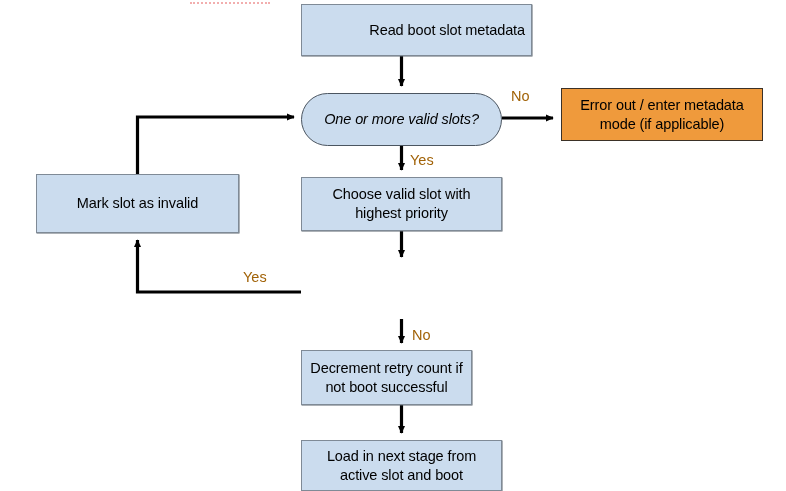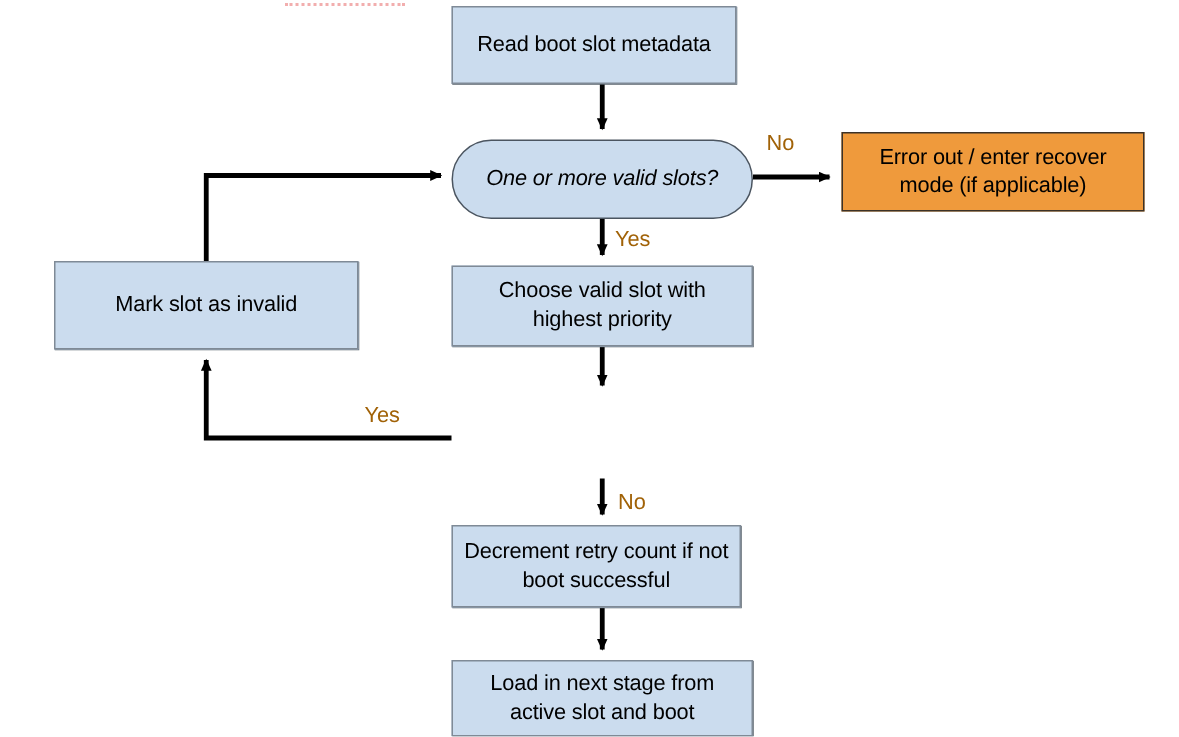--- a/index.html
+++ b/index.html
@@ -102,42 +102,42 @@
      left and up into Mark slot as invalid --&gt;
     <path d="M301,292 L137.5,292 L137.5,240" stroke="#000000" stroke-width="3.2" fill="none" stroke-linejoin="miter" marker-end="url(#arrow)"></path>
 
      Decrement retry count --&gt;
     <path d="M401.5,319 L401.5,343" stroke="#000000" stroke-width="3.2" fill="none" marker-end="url(#arrow)"></path>
 
     
     <path d="M401.5,405 L401.5,433" stroke="#000000" stroke-width="3.2" fill="none" marker-end="url(#arrow)"></path>
   </svg>
 
-  <div class="node process" style="left:301px; top:4px; width:190px; height:52px;">
+  <div class="node process" style="left:301px; top:4px; width:231px; height:52px;justify-content:flex-end;">
     <span>Read boot slot metadata</span>
   </div>
 
   <div class="node decision" style="left:301px; top:93px; width:201px; height:53px;">
     <span>One or more valid slots?</span>
   </div>
 
   <div class="node terminal" style="left:561px; top:88px; width:202px; height:53px;">
-    <span>Error out / enter recover mode (if applicable)</span>
+    <span>Error out / enter metadata mode (if applicable)</span>
   </div>
 
   <div class="node process" style="left:301px; top:177px; width:201px; height:54px;">
     <span>Choose valid slot with highest priority</span>
   </div>
 
   <div class="node process" style="left:36px; top:174px; width:203px; height:59px;">
     <span>Mark slot as invalid</span>
   </div>
 
 
-  <div class="node process" style="left:301px; top:350px; width:193px; height:55px;">
+  <div class="node process" style="left:301px; top:350px; width:171px; height:55px;">
     <span>Decrement retry count if not boot successful</span>
   </div>
 
   <div class="node process" style="left:301px; top:440px; width:201px; height:51px;">
     <span>Load in next stage from active slot and boot</span>
   </div>
 
   <div class="edge-label" style="left:511px; top:88px;">No</div>
   <div class="edge-label" style="left:410px; top:152px;">Yes</div>
   <div class="edge-label" style="left:243px; top:269px;">Yes</div>

